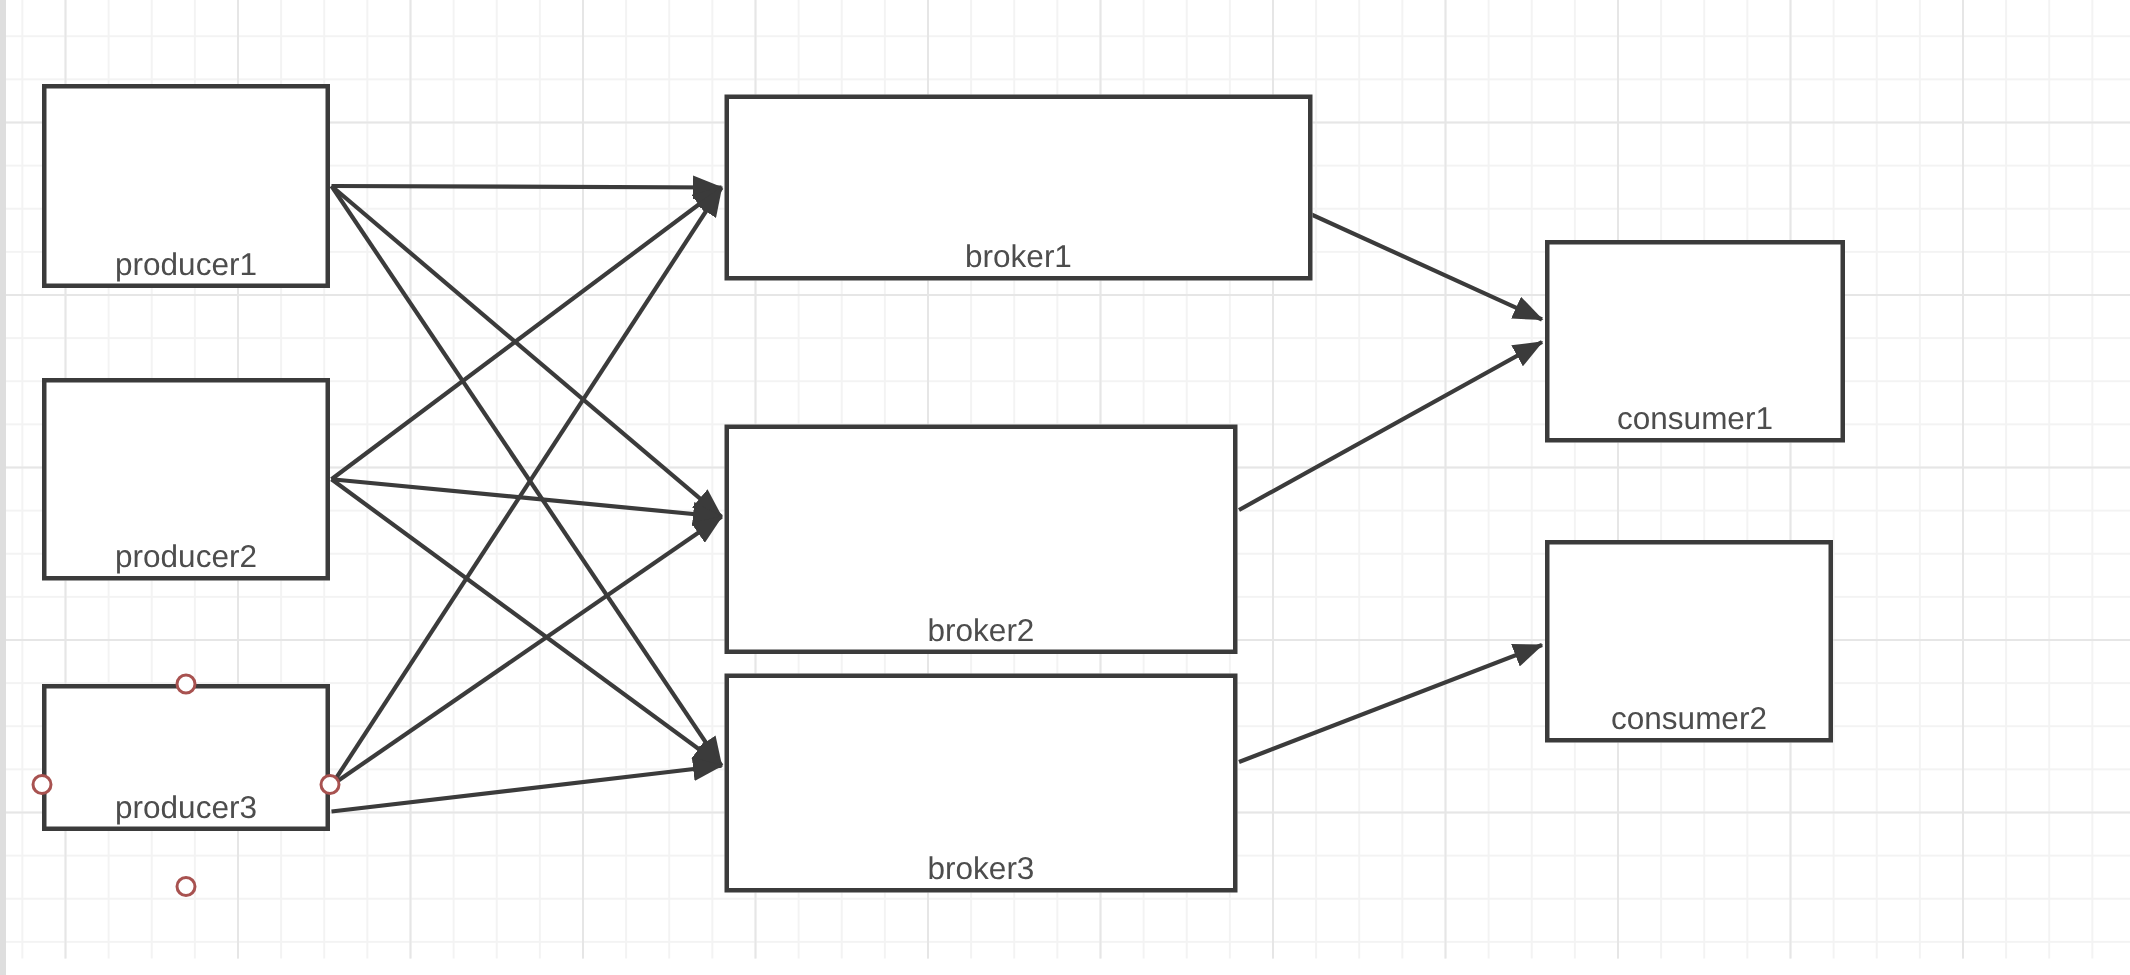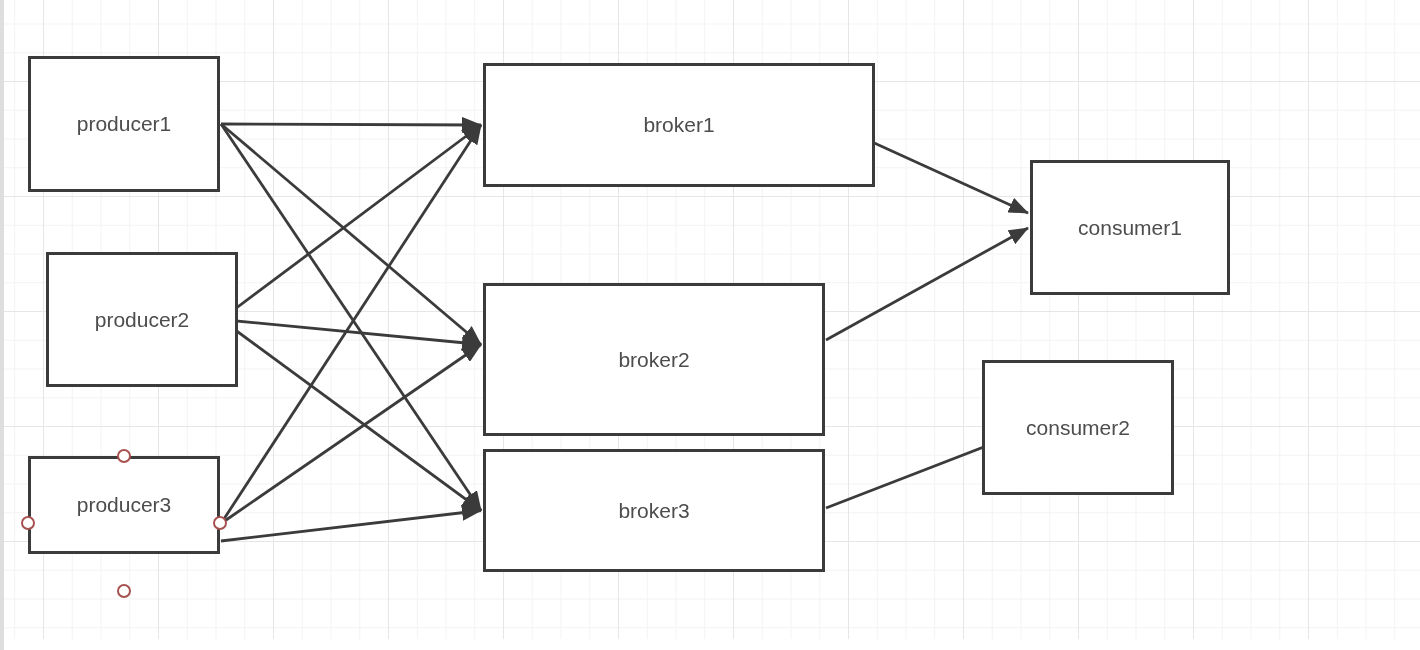--- a/index.html
+++ b/index.html
@@ -42,38 +42,38 @@
     width: 1420px;
     height: 650px;
     pointer-events: none;
   }
   .node {
     position: absolute;
     box-sizing: border-box;
     background: #ffffff;
     border: 3px solid #3b3b3b;
     display: flex;
-    align-items: center;
+    align-items: flex-end;
     justify-content: center;
     cursor: default;
   }
   .node .label {
     font-size: 21px;
     color: #4d4d4d;
     white-space: nowrap;
   }
   
   #node-producer1 { left: 28px;   top: 56px;  width: 192px; height: 136px; }
-  #node-producer2 { left: 28px;   top: 252px; width: 192px; height: 135px; margin-left: 18px; }
+  #node-producer2 { left: 28px;   top: 252px; width: 192px; height: 135px; }
   #node-producer3 { left: 28px;   top: 456px; width: 192px; height: 98px; }
   #node-broker1   { left: 483px;  top: 63px;  width: 392px; height: 124px; }
   #node-broker2   { left: 483px;  top: 283px; width: 342px; height: 153px; }
-  #node-broker3   { left: 483px;  top: 449px; width: 342px; height: 123px; }
+  #node-broker3   { left: 483px;  top: 449px; width: 342px; height: 146px; }
   #node-consumer1 { left: 1030px; top: 160px; width: 200px; height: 135px; }
-  #node-consumer2 { left: 982px; top: 360px; width: 192px; height: 135px; }
+  #node-consumer2 { left: 1030px; top: 360px; width: 192px; height: 135px; }
   
   .handle {
     position: absolute;
     box-sizing: border-box;
     width: 14px;
     height: 14px;
     border-radius: 50%;
     border: 2.5px solid #a85250;
     background: #ffffff;
     z-index: 5;

